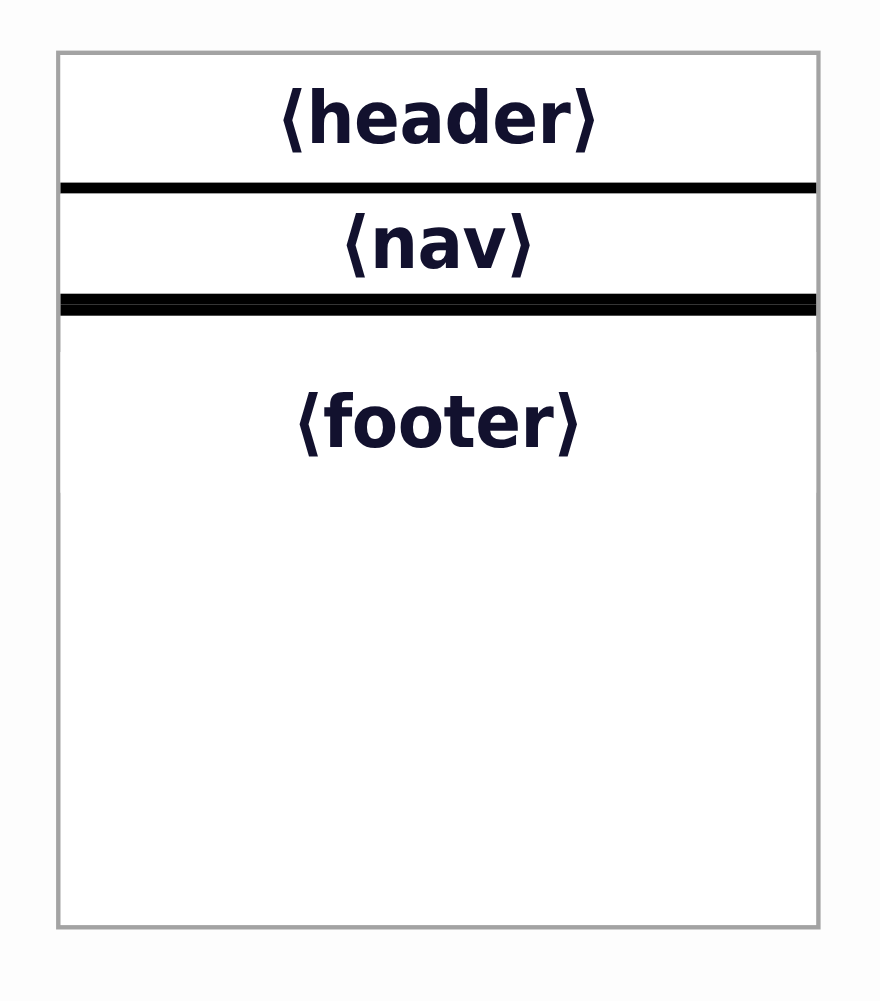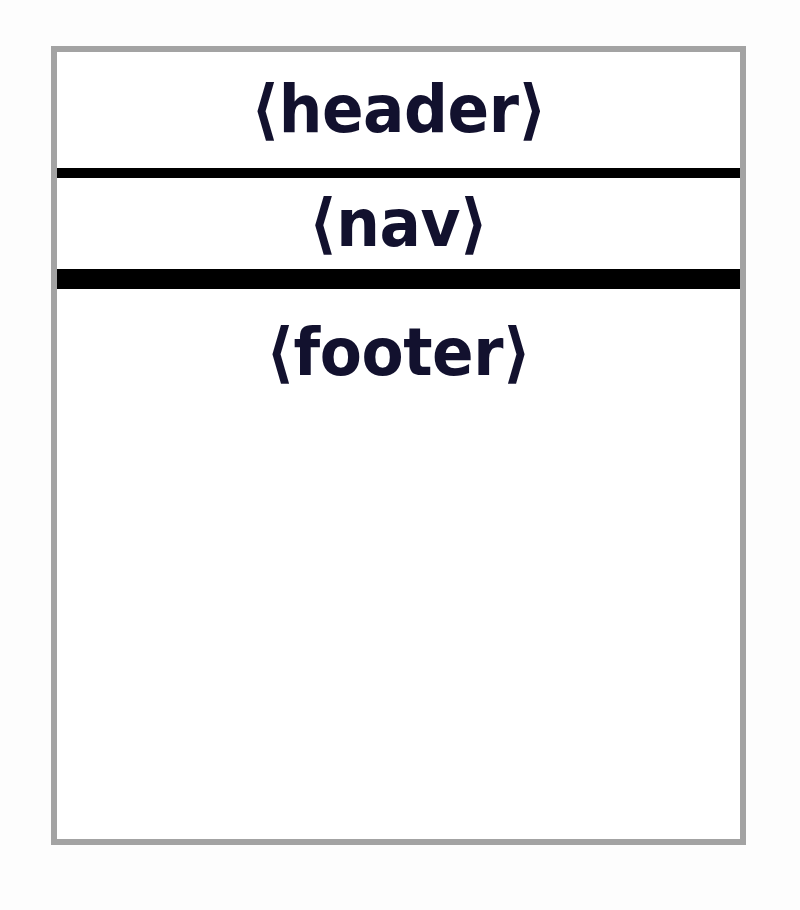--- a/index.html
+++ b/index.html
@@ -16,21 +16,21 @@
   }
 
   
   .page-wireframe {
     position: absolute;
     left: 51px;
     top: 46px;
     width: 695px;
     height: 799px;
     box-sizing: border-box;
-    border: 6px solid #a3a3a3;
+    border: 4px solid #a3a3a3;
     background: #ffffff;
     display: flex;
     flex-direction: column;
   }
 
   
   .region {
     box-sizing: border-box;
     background: #ffffff;
     display: flex;
@@ -50,21 +50,21 @@
     white-space: nowrap;
     transform: scaleX(0.93);
     transform-origin: center center;
     -webkit-font-smoothing: antialiased;
   }
 
   
   .region-header  { height: 116px; }
   .region-nav     { height:  91px; }
   .region-content { height: 414px; }
-  .region-footer  { height: 128px; }
+  .region-footer  { height: 128px; margin-top: 33px; }
 
   
   .region-divider {
     flex: none;
     height: 10px;
     background: #000000;
     width: 100%;
   }
 </style>
 </head>

